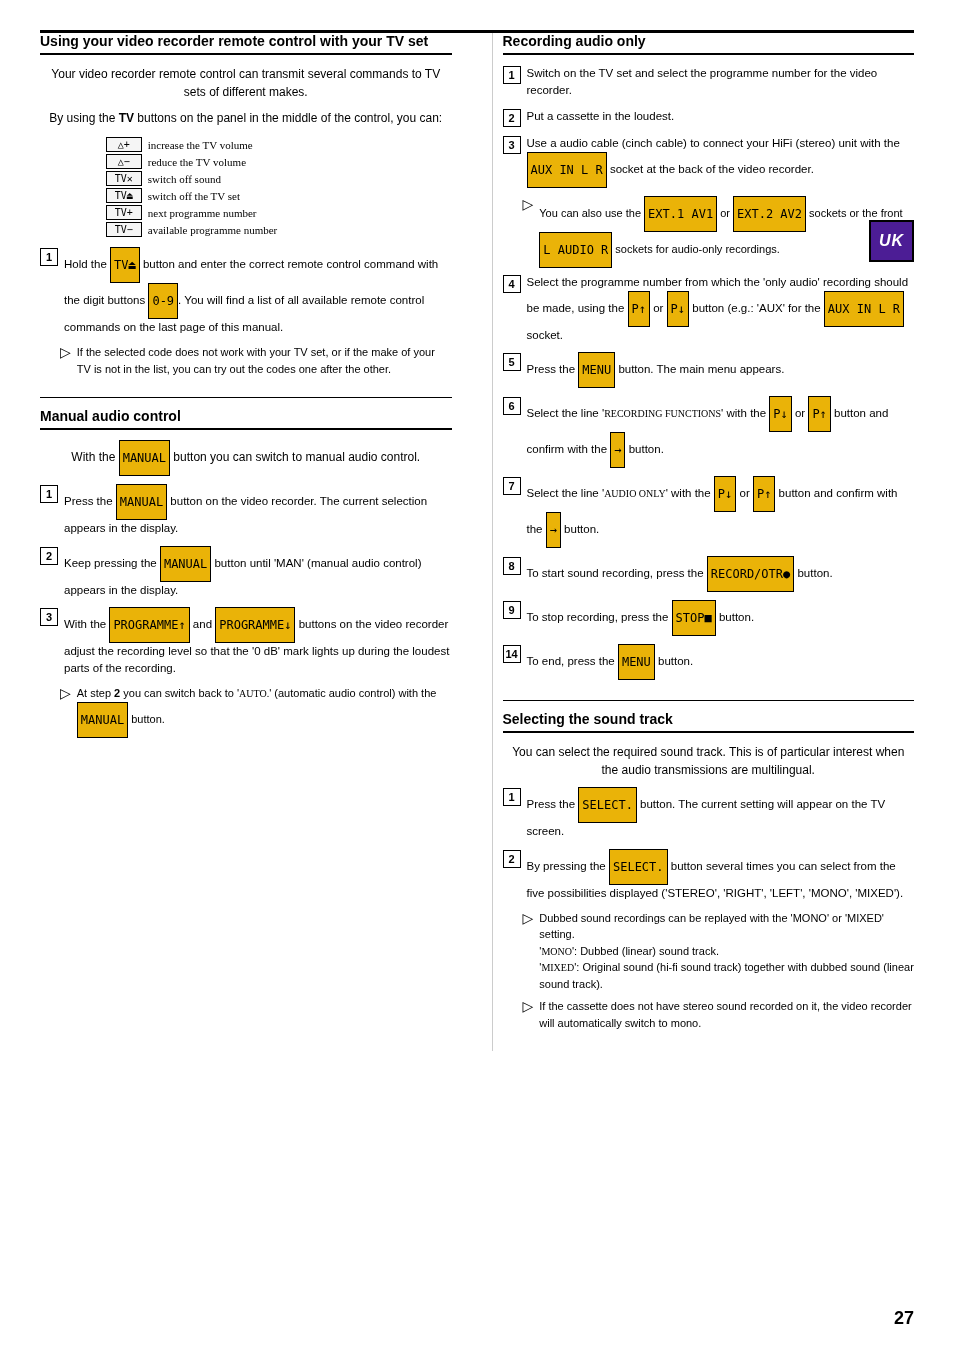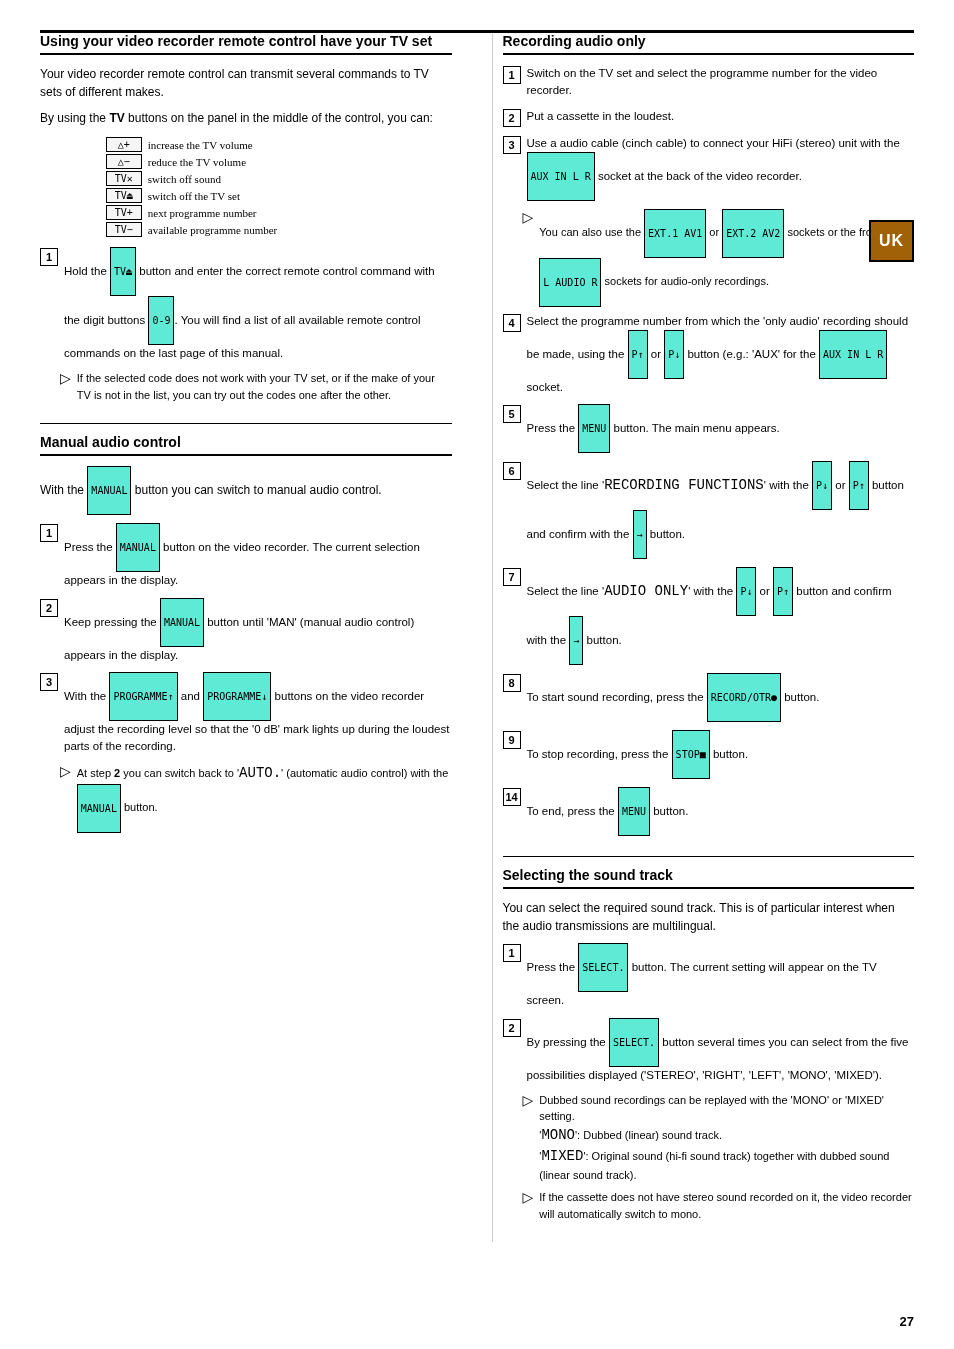--- a/index.html
+++ b/index.html
@@ -37,28 +37,29 @@
       border-bottom: 2px solid #000;
       padding-bottom: 4px;
       margin-bottom: 10px;
     }
     .section {
       margin-bottom: 20px;
     }
     p {
       margin-bottom: 8px;
       line-height: 1.5;
+      text-align: center;
     }
     .button-inline {
       display: inline-block;
       border: 1px solid #000;
-      padding: 16px 3px;
-      font-size: 10px;
+      padding: 8px 3px;
+      font-size: 12px;
       font-family: monospace;
-      background: #5eead4;
+      background: #eab308;
       white-space: nowrap;
       vertical-align: middle;
     }
     .key-table {
       margin: 10px auto;
       display: flex;
       flex-direction: column;
       align-items: center;
       gap: 2px;
     }
@@ -121,56 +122,57 @@
       margin-top: 0;
     }
     .note-text {
       font-size: 11px;
       line-height: 1.5;
     }
     .uk-badge {
       position: absolute;
       right: 40px;
       top: 220px;
-      background: #a16207;
+      background: #4c1d95;
       color: #fff;
       font-size: 16px;
       font-weight: bold;
       padding: 10px 8px;
       letter-spacing: 1px;
       border: 2px solid #000;
+      font-style: italic;
     }
     .page-number {
       position: absolute;
       bottom: 20px;
       right: 40px;
-      font-size: 13px;
+      font-size: 18px;
       font-weight: bold;
     }
     .divider {
       border: none;
       border-top: 1px solid #000;
       margin: 15px 0 10px 0;
     }
     .mono {
-      font-family: Liberation Mono, monospace;
-      font-size: 14px;
+      font-family: Liberation Serif, serif;
+      font-size: 10px;
     }
   </style>
 </head>
 <body>
 
 <div class="top-border"></div>
 
 <div class="main-content">
 
   <div class="left-col">
 
     <div class="section">
-      <div class="section-title">Using your video recorder remote control have your TV set</div>
+      <div class="section-title">Using your video recorder remote control with your TV set</div>
       <p>Your video recorder remote control can transmit several commands to TV sets of different makes.</p>
       <p>By using the <strong>TV</strong> buttons on the panel in the middle of the control, you can:</p>
 
       <div class="key-table">
         <div class="key-row">
           <span class="key-btn">△+</span>
           <span class="key-desc">increase the TV volume</span>
         </div>
         <div class="key-row">
           <span class="key-btn">△−</span>

